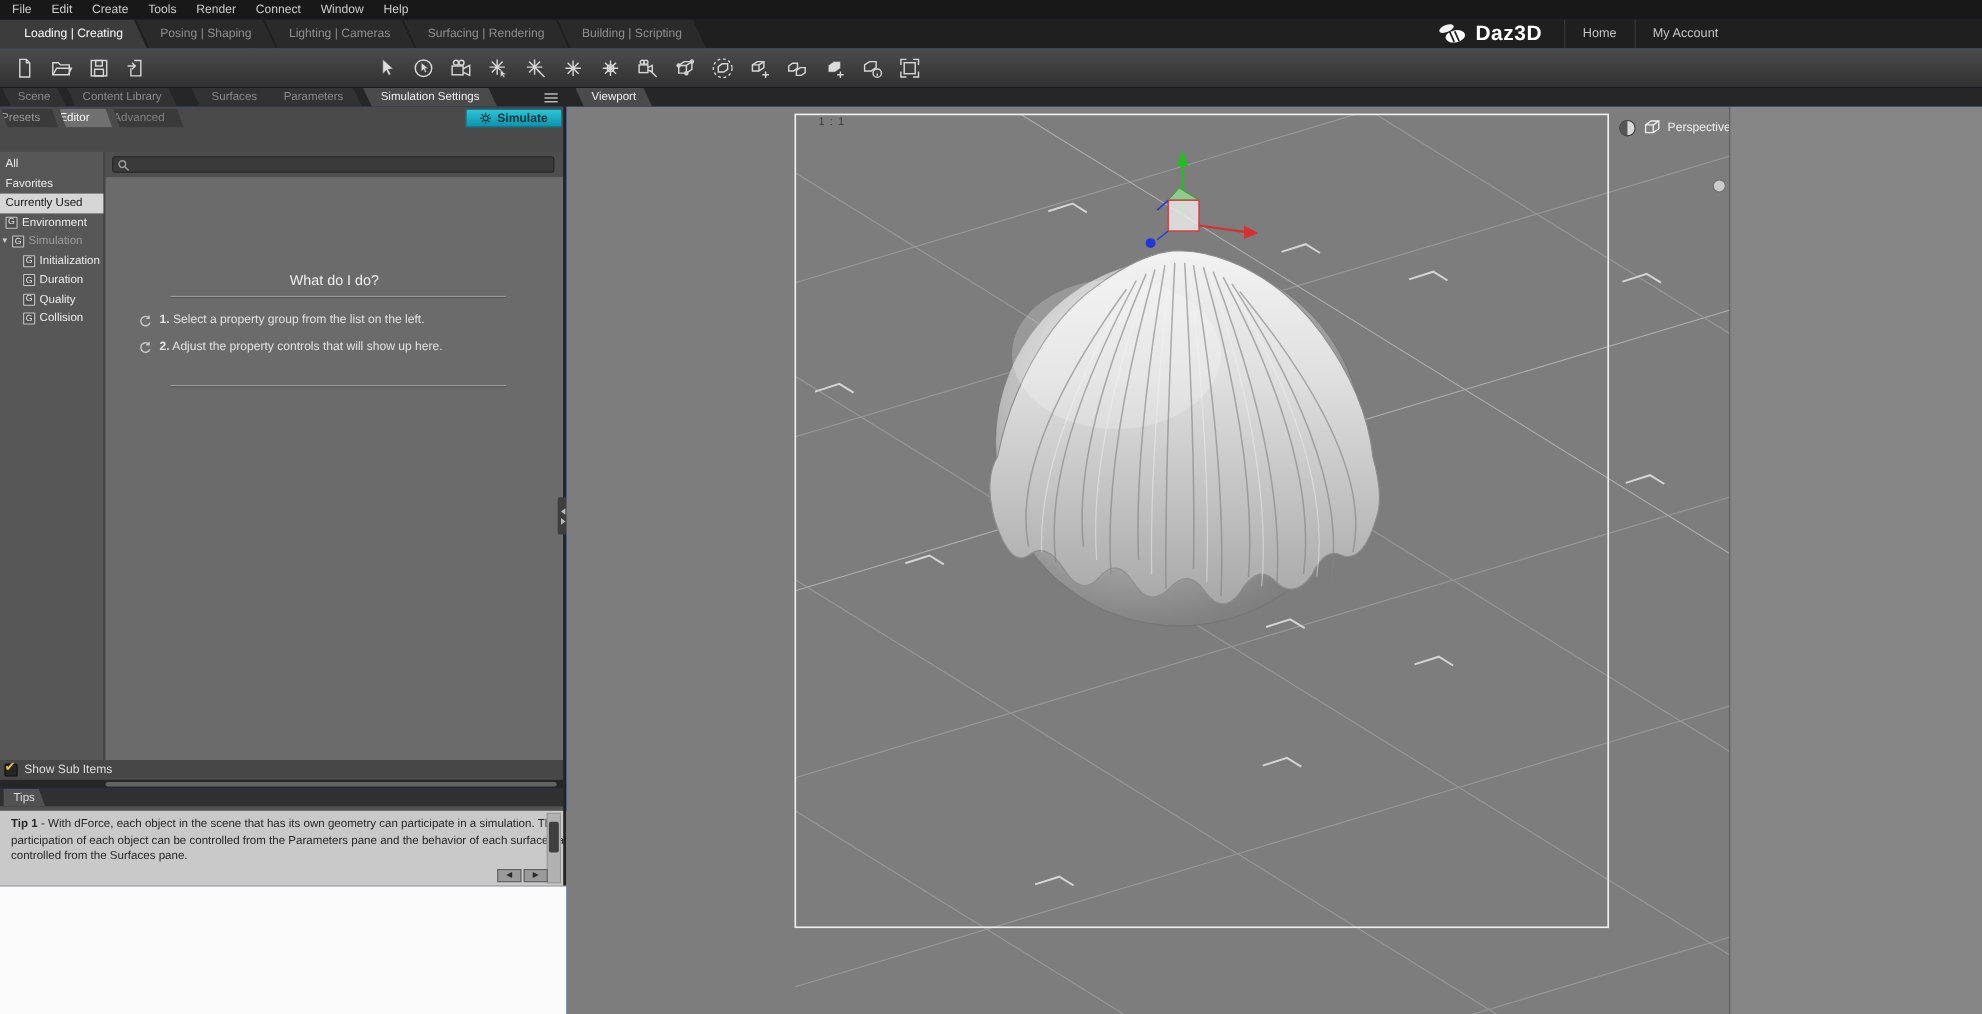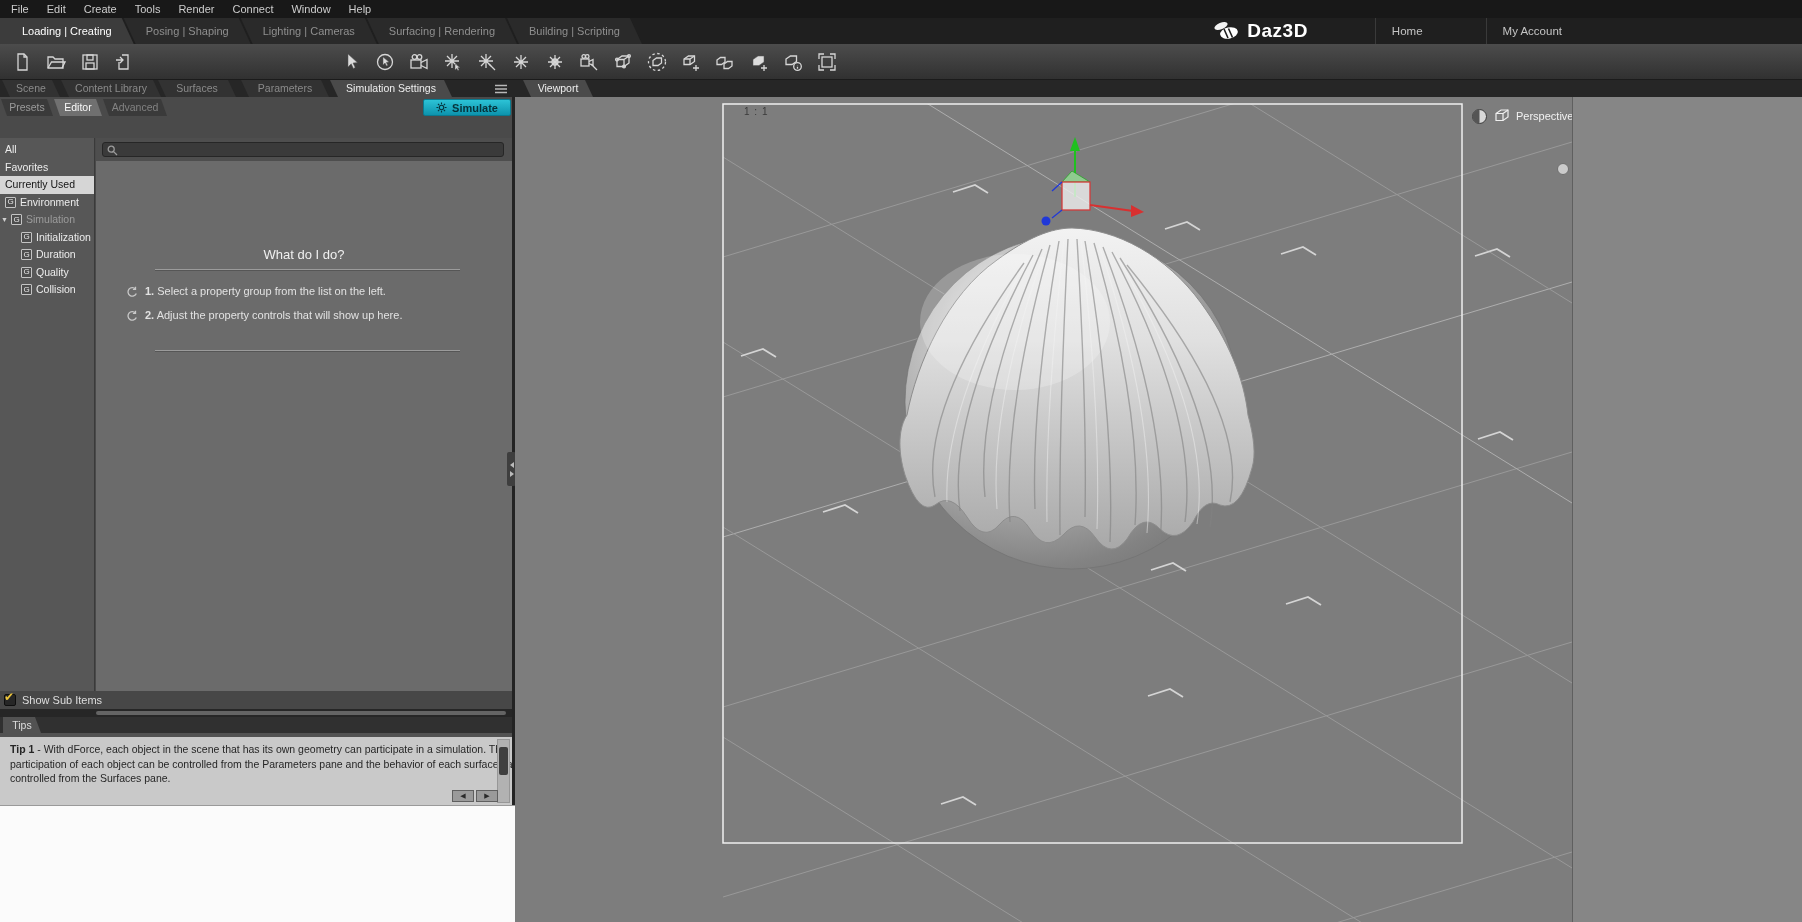--- a/index.html
+++ b/index.html
@@ -10,42 +10,42 @@
   .menu-bar { position:absolute; left:0; top:0; width:1802px; height:18px; background:#181818; display:flex; align-items:center; padding-left:2px; }
   .menu-item { padding:2px 9px; color:#cdcdcd; font-size:11px; cursor:default; }
 
   
   .activity-bar { position:absolute; left:0; top:18px; width:1802px; height:26px; background:#1f1f1f; }
   .atabs { display:flex; height:26px; }
   .atab { position:relative; height:26px; line-height:26px; padding:0 22px; color:#8f8f8f; background:#2a2a2a;
           clip-path: polygon(0 0, calc(100% - 12px) 0, 100% 100%, 12px 100%); margin-right:-10px; white-space:nowrap; }
   .atab.first { clip-path: polygon(0 0, calc(100% - 12px) 0, 100% 100%, 0 100%); }
   .atab.active { background:#3c3c3c; color:#ffffff; z-index:2; }
-  .brand-zone { position:absolute; top:0; right:224px; height:26px; display:flex; align-items:center;gap:47px; }
+  .brand-zone { position:absolute; top:0; right:224px; height:26px; display:flex; align-items:center; }
   .brand-logo { display:flex; align-items:center; gap:6px; margin-right:20px; }
   .brand-text { color:#fff; font-weight:bold; font-size:19px; letter-spacing:0.5px; }
   .top-btn { height:26px; line-height:26px; padding:0 16px; color:#c4c4c4; font-size:11.5px; border-left:1px solid #3a3a3a; white-space:nowrap; }
 
   
   .toolbar { position:absolute; left:0; top:44px; width:1802px; height:36px; background:linear-gradient(#4c4c4c,#313131); border-bottom:1px solid #1b1b1b; }
   .tgroup { position:absolute; top:4px; display:flex; gap:6px; }
   .tbtn { width:28px; height:28px; display:flex; align-items:center; justify-content:center; border-radius:2px; }
   .ticon line, .ticon path, .ticon rect, .ticon circle, .ticon polygon { stroke:#d6d6d6; fill:none; stroke-width:1.3; }
   .ticon .fil { fill:#dcdcdc; stroke:#555; stroke-width:0.5; }
 
   
   .pane-tabbar { position:absolute; left:0; top:80px; width:1802px; height:17px; background:#262626; }
   .ptab { position:absolute; top:0; height:17px; line-height:17px; text-align:center; font-size:10.5px; color:#8a8a8a; background:#323232;
           clip-path: polygon(0 0, calc(100% - 8px) 0, 100% 100%, 8px 100%); padding:0 14px; white-space:nowrap; }
   .ptab.active { background:#4a4a4a; color:#efefef; }
 
   
   .left-panel { position:absolute; left:0; top:97px; width:512px; height:612px; background:#4a4a4a; overflow:hidden; }
   .subtab-row { position:absolute; left:0; top:2px; width:512px; height:17px; }
-  .stab { position:absolute; top:0; height:17px; line-height:17px; text-align:center; font-size:10.5px;
+  .stab { position:absolute; top:0; height:17px; line-height:17px; font-size:10.5px;
           clip-path: polygon(0 0, calc(100% - 6px) 0, 100% 100%, 6px 100%); }
   .simulate-btn { position:absolute; left:423px; top:0; width:88px; height:17px; background:linear-gradient(#2cc3d6,#0d93ad); border:1px solid #0a7a8f;
                   display:flex; align-items:center; justify-content:center; gap:5px; color:#06323a; font-weight:bold; font-size:11px; border-radius:2px; }
   .engine-row { position:absolute; left:0; top:21px; width:512px; height:19px; background:#414141; }
   .engine-dd { position:absolute; left:1px; top:1px; width:339px; height:17px; background:#3a3a3a; border:1px solid #2a2a2a; display:flex; align-items:center; }
   .btn { background:linear-gradient(#5c5c5c,#474747); border:1px solid #343434; border-radius:2px; color:#d8d8d8; font-size:10.5px; text-align:center; }
 
   .grp-list { position:absolute; left:0; top:41px; width:95px; height:553px; background:#575757; border-right:1px solid #3a3a3a; padding-top:3px; }
   .grp-row { height:17.5px; line-height:17.5px; display:flex; align-items:center; padding-left:5px; color:#ececec; font-size:10.5px; white-space:nowrap; }
   .grp-row.selected { background:#d6d6d6; color:#141414;text-align:center; }
@@ -265,21 +265,21 @@
           <rect x="5" y="5" width="10" height="10"></rect>
             <path d="M2 7 V2 H7 M13 2 H18 V7 M18 13 V18 H13 M7 18 H2 V13"></path>
         </svg>
       </div>
     </div>
   </div>
 
   <div class="pane-tabbar">
     <div class="ptab" style="left:2px; width:58px;"><span>Scene</span></div>
     <div class="ptab" style="left:61px; width:100px;"><span>Content Library</span></div>
-    <div class="ptab" style="left:158px; width:78px;text-align:center;"><span>Surfaces</span></div>
+    <div class="ptab" style="left:174px; width:78px;text-align:center;"><span>Surfaces</span></div>
     <div class="ptab" style="left:241px; width:88px;text-align:center;"><span>Parameters</span></div>
     <div class="ptab active" style="left:330px; width:122px;"><span>Simulation Settings</span></div>
     <div style="position:absolute; left:494px; top:3px;">
       <svg width="14" height="12" viewBox="0 0 14 12">
         <path d="M1 2.5 h12 M1 6 h12 M1 9.5 h12" stroke="#b8b8b8" stroke-width="1.4"></path>
       </svg>
     </div>
     <div class="ptab active" style="left:523px; width:70px;"><span>Viewport</span></div>
   </div>
 

